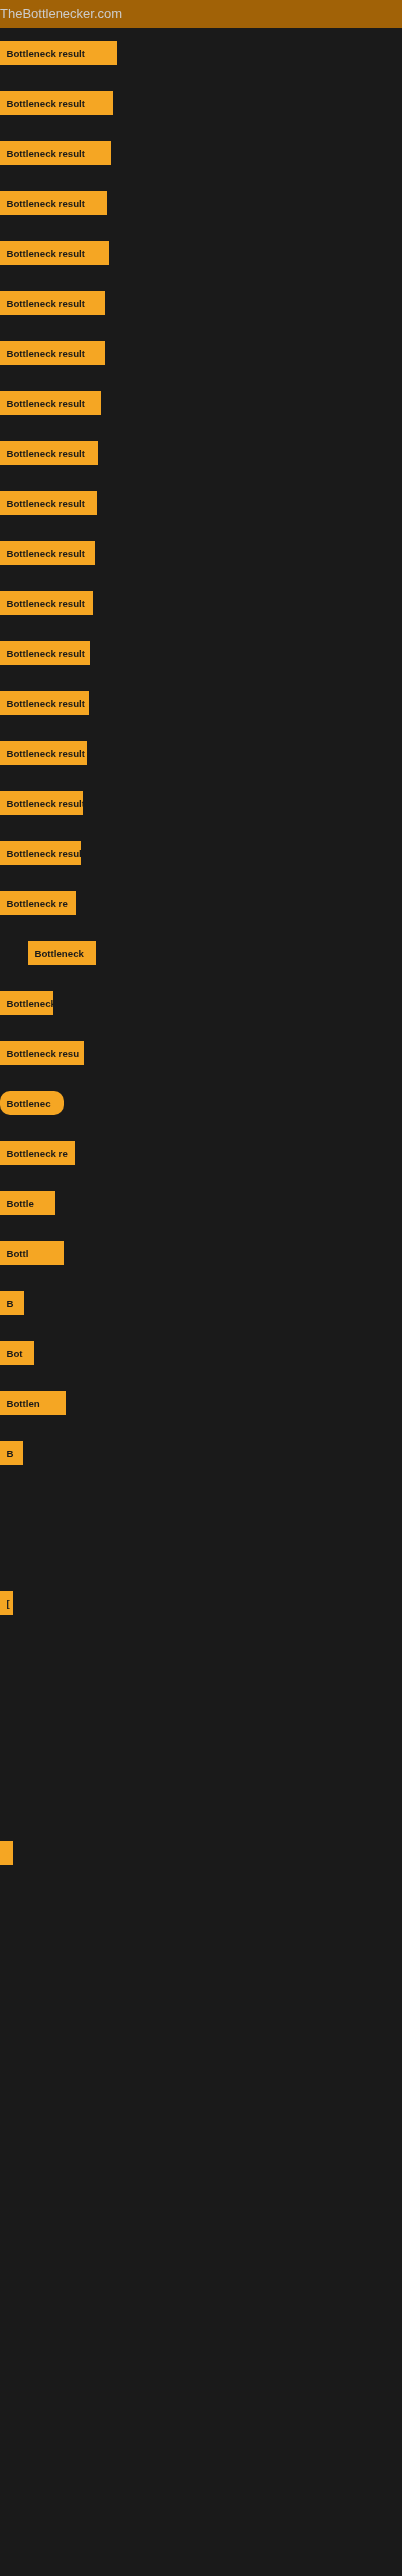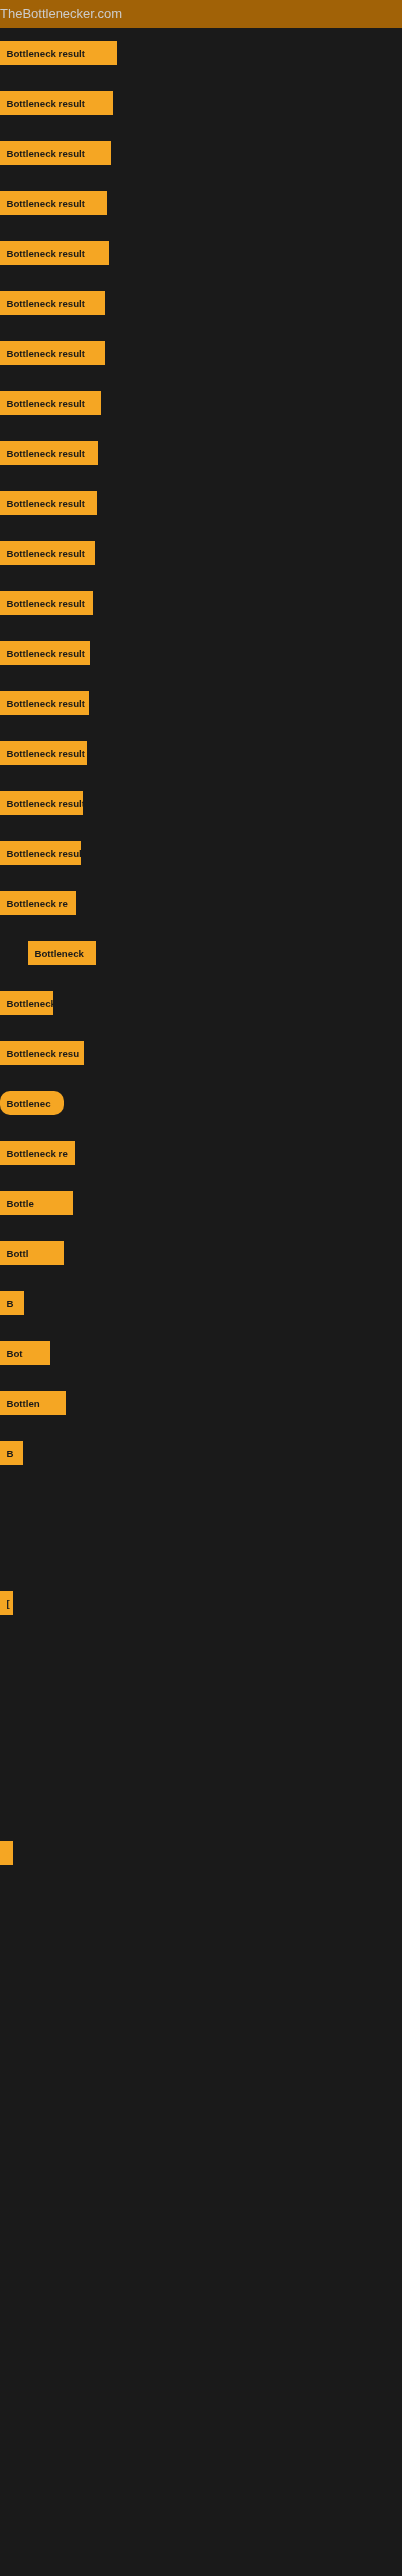--- a/index.html
+++ b/index.html
@@ -115,30 +115,30 @@
     <div class="bar-row">
       <div class="bar" style="width: 84px;">Bottleneck resu</div>
     </div>
     <div class="bar-row">
       <div class="bar" style="width: 64px; border-radius: 10px;">Bottlenec</div>
     </div>
     <div class="bar-row">
       <div class="bar" style="width: 75px;">Bottleneck re</div>
     </div>
     <div class="bar-row">
-      <div class="bar" style="width: 73px;">Bottle</div>
+      <div class="bar" style="width: 55px;">Bottle</div>
     </div>
     <div class="bar-row">
       <div class="bar" style="width: 64px;">Bottl</div>
     </div>
     <div class="bar-row">
       <div class="bar" style="width: 24px;">B</div>
     </div>
     <div class="bar-row">
-      <div class="bar" style="width: 50px;">Bot</div>
+      <div class="bar" style="width: 34px;">Bot</div>
     </div>
     <div class="bar-row">
       <div class="bar" style="width: 66px;">Bottlen</div>
     </div>
     <div class="bar-row">
       <div class="bar" style="width: 22.5px;">B</div>
     </div>
     <div class="bar-row"></div>
     <div class="bar-row"></div>
     <div class="bar-row">

